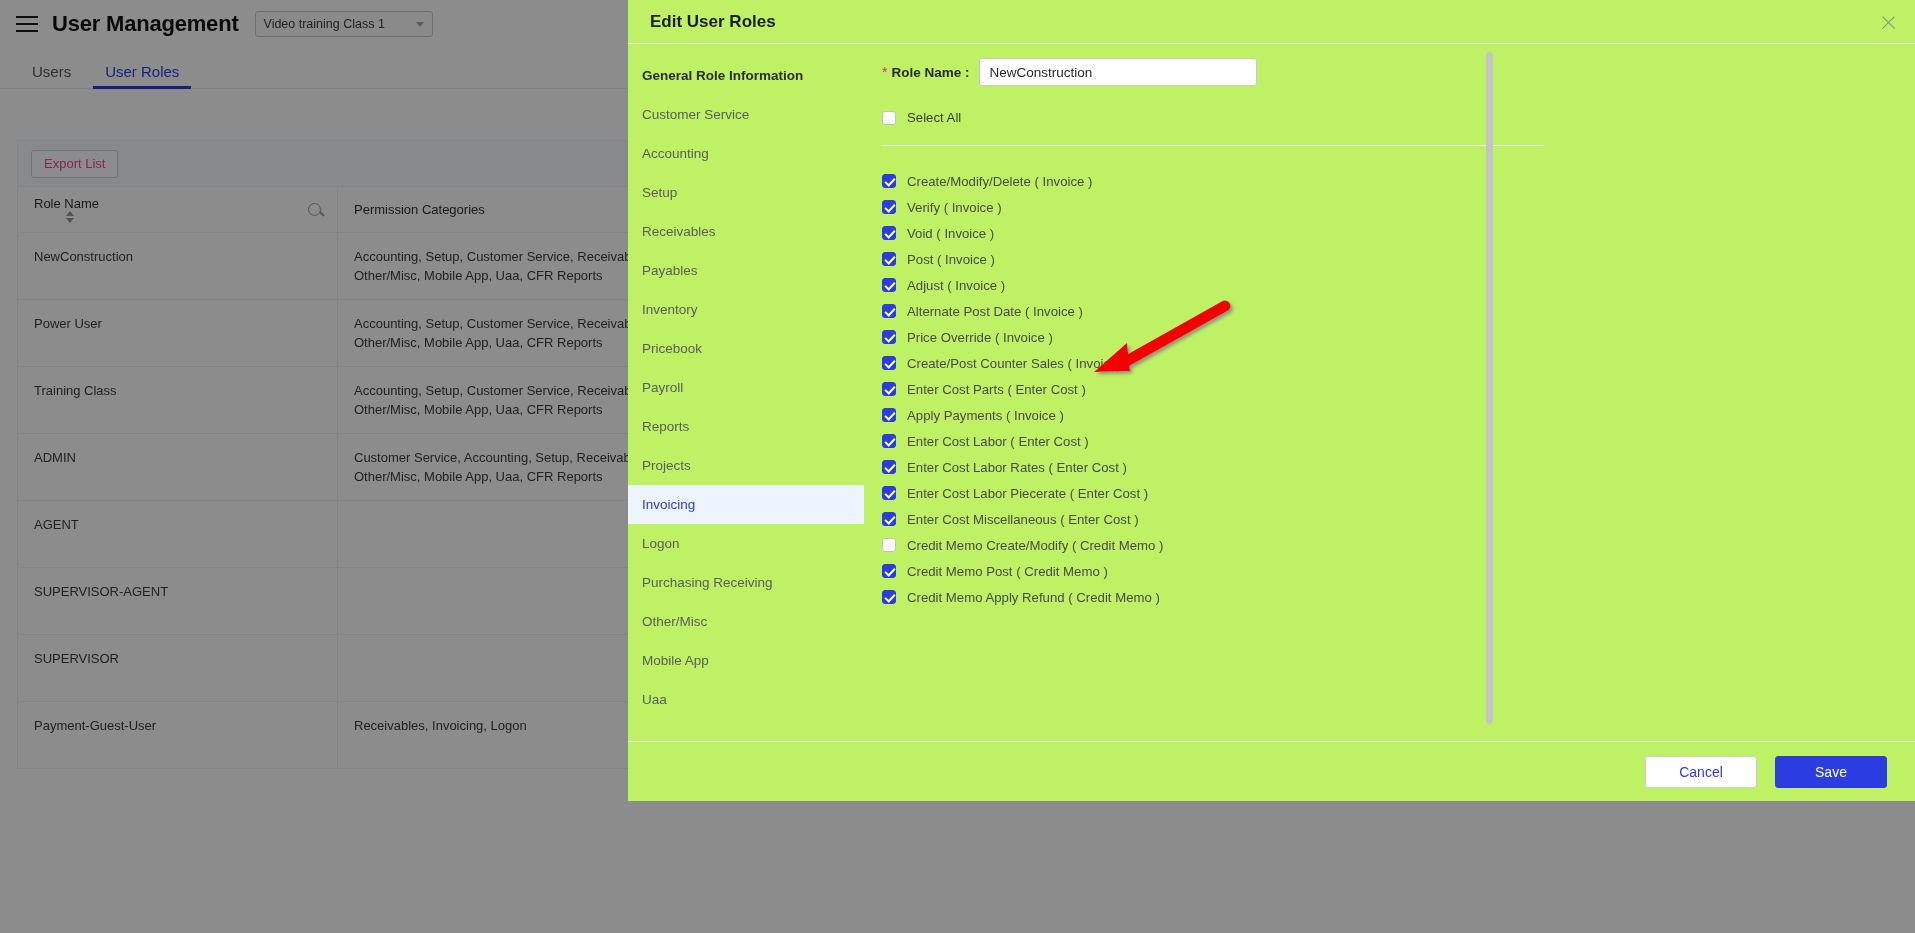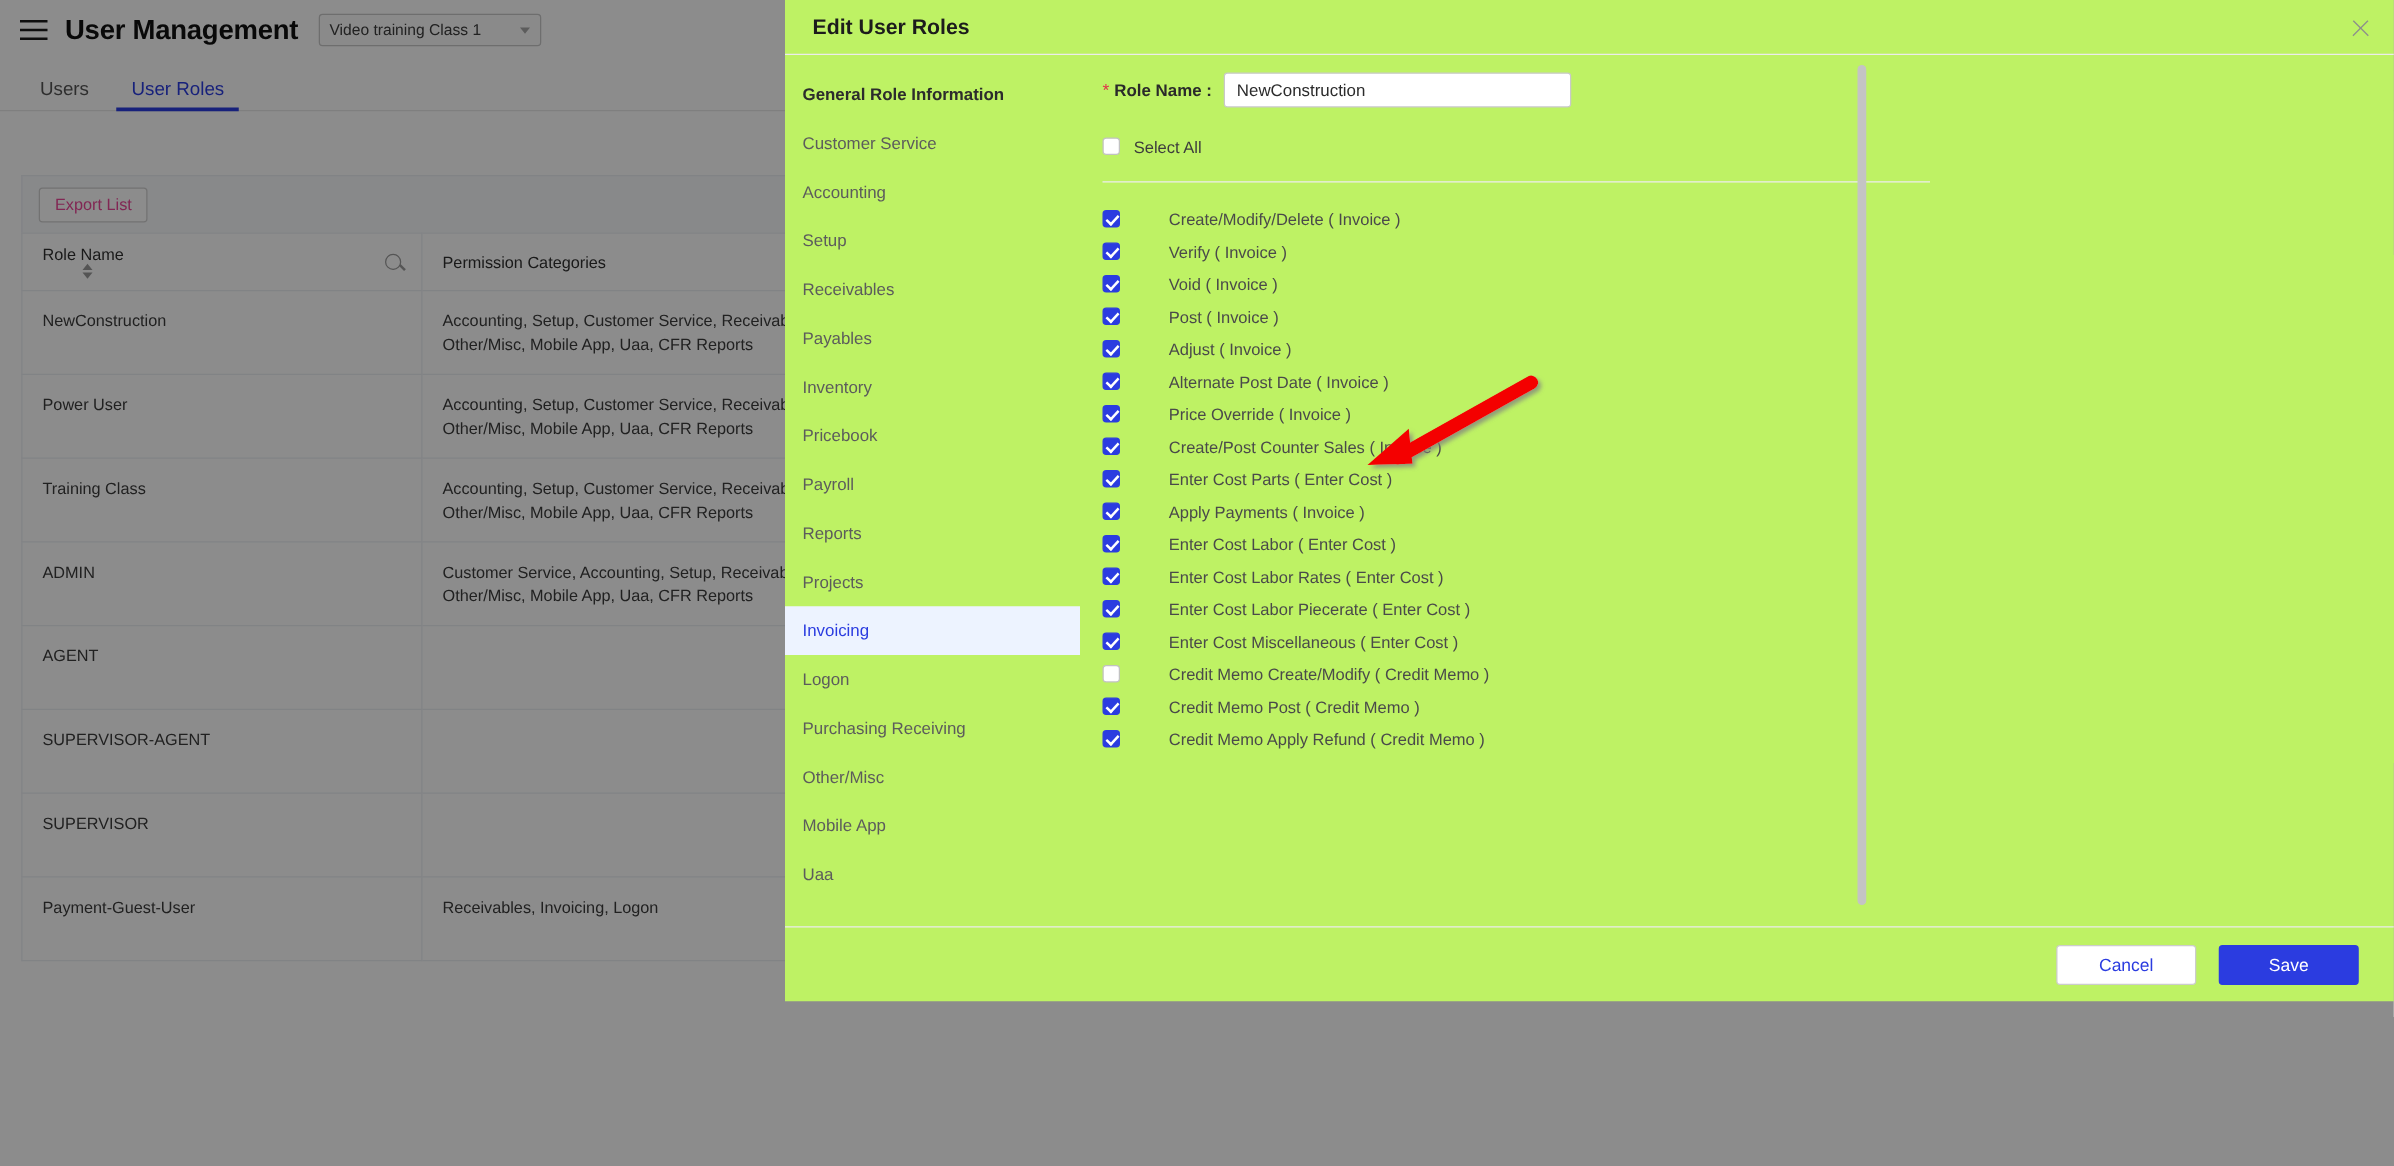--- a/index.html
+++ b/index.html
@@ -202,31 +202,31 @@
   .role-name-label { font-size: 13.5px; font-weight: bold; color: #2a2a2a; }
   .role-name-input {
     margin-left: 10px;
     width: 278px; height: 28px;
     border: 1px solid #c9c9c9; border-radius: 3px;
     padding: 0 9px; font-size: 13.5px; color: #2b2b2b;
     font-family: "Liberation Sans", sans-serif;
     background: #ffffff; outline: none;
   }
 
-  .selectall-row { display: flex; align-items: flex-start; margin-bottom: 20px; }
+  .selectall-row { display: flex; align-items: center; margin-bottom: 20px; }
 
   .divider {
     height: 1px; background: #ededed;
     width: 662px; margin-bottom: 22px;
   }
 
   .perm-list { display: flex; flex-direction: column; gap: 0px; }
   .perm-row {
-    display: flex; align-items: flex-start;
-    height: 26px; cursor: pointer; gap: 28px;
+    display: flex; align-items: center;
+    height: 26px; cursor: pointer;
   }
 
   .cbox {
     width: 14px; height: 14px; flex: 0 0 14px;
     border-radius: 3px; position: relative;
     border: 1.4px solid #c2c2c2; background: #ffffff;
   }
   .cbox.on { background: #2b3ce0; border-color: #2b3ce0; }
   .cbox.on::after {
     content: ""; position: absolute;

